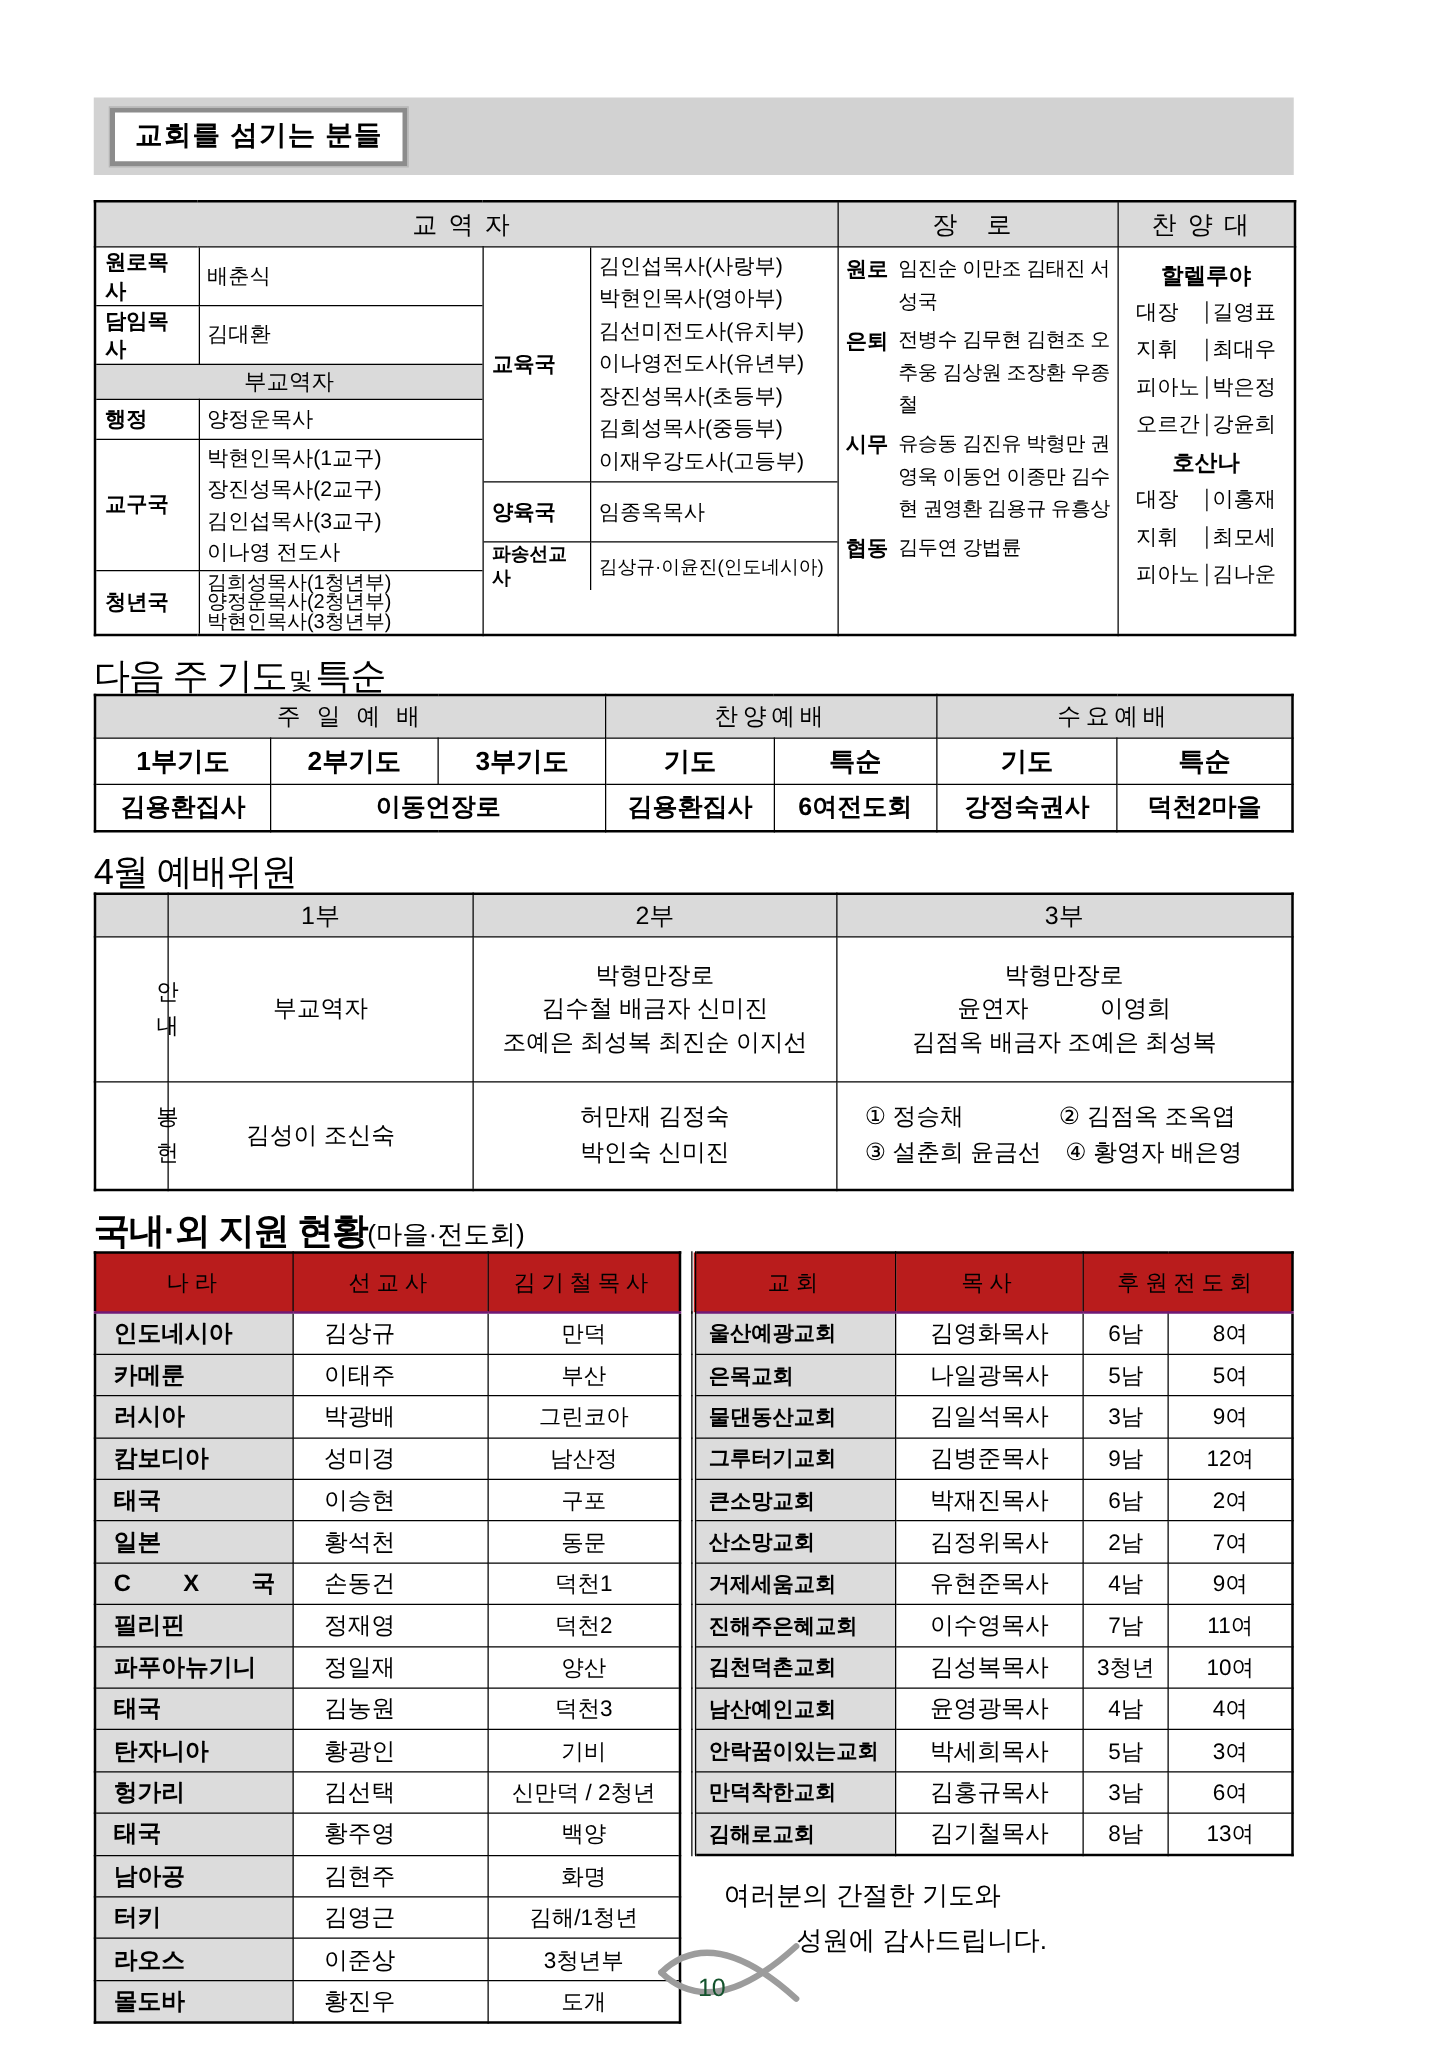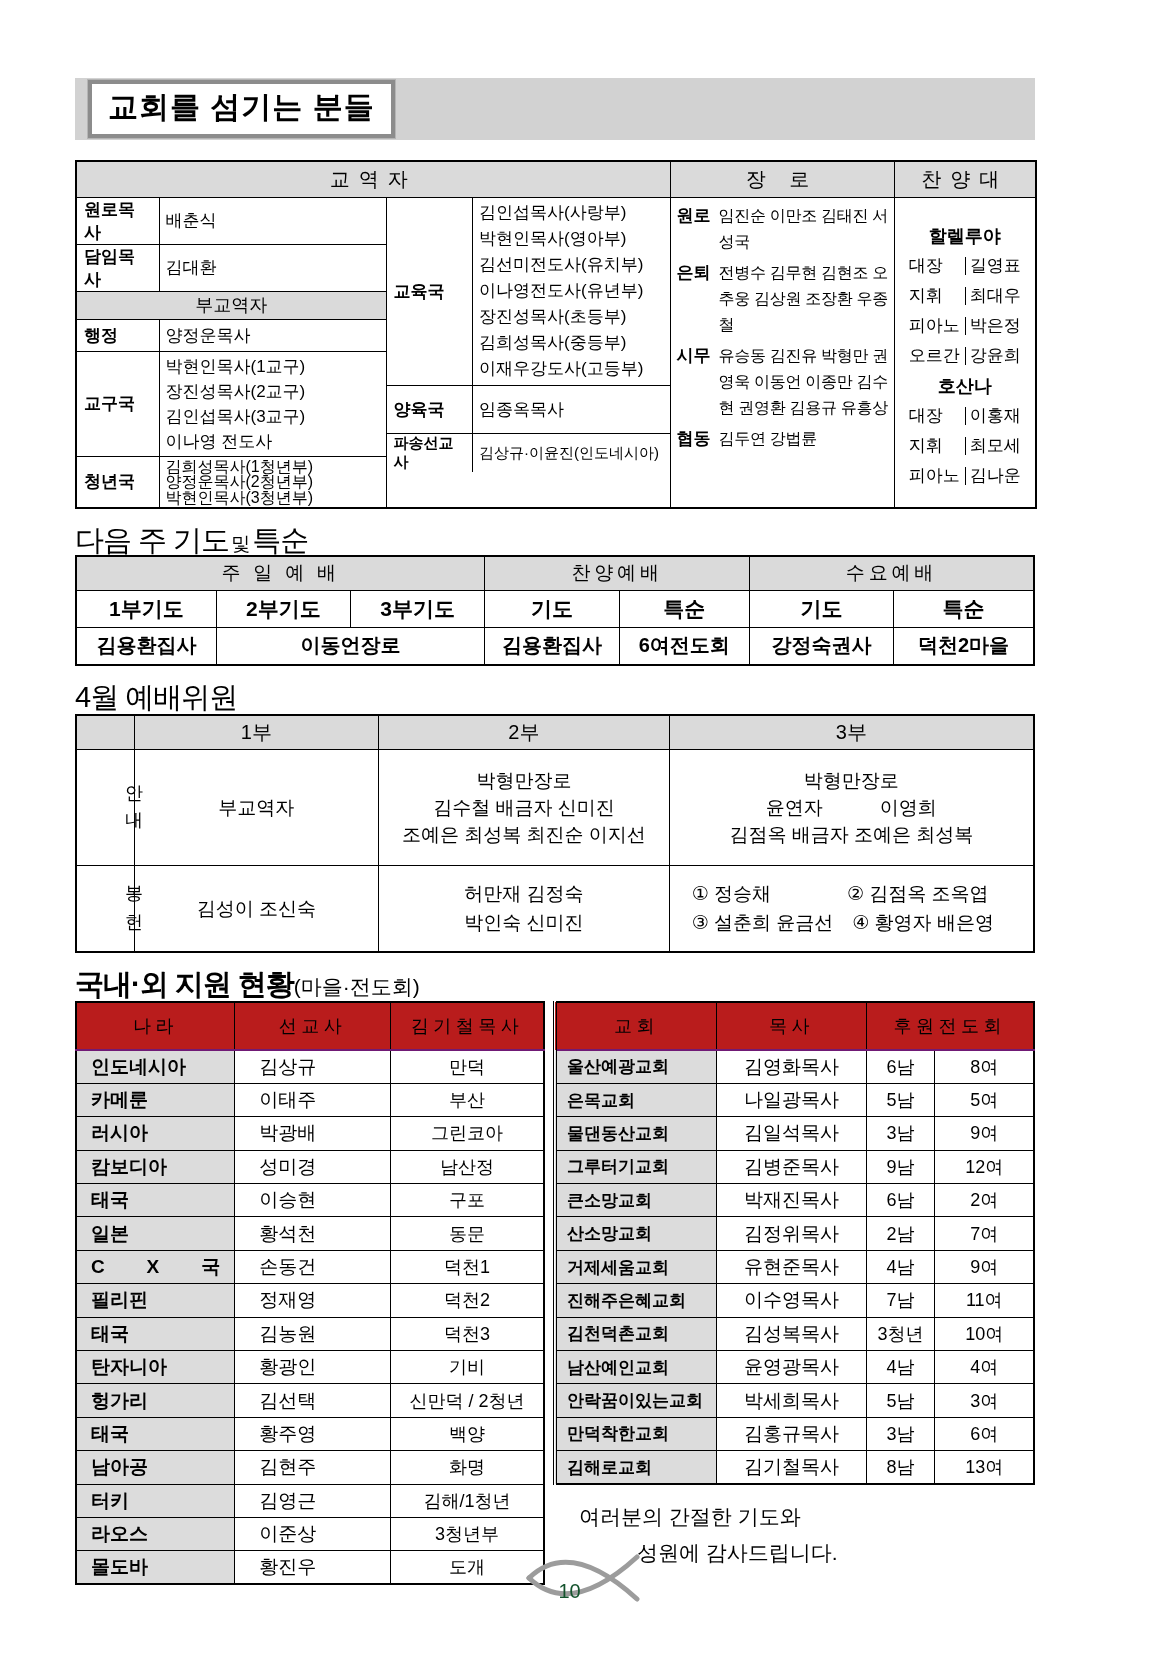--- a/index.html
+++ b/index.html
@@ -4,21 +4,21 @@
 <style>
   html,body{margin:0;padding:0;background:#fff;}
   .page{position:relative;width:1165px;height:1654px;background:#ffffff;
         font-family:"Liberation Sans","DejaVu Sans",sans-serif;color:#000;overflow:hidden;}
   .content{position:absolute;left:75px;top:78px;width:960px;}
   *{box-sizing:border-box;}
 
   
   .banner{width:960px;height:62px;background:#d2d2d2;display:flex;align-items:center;}
   .title-box{margin-left:13px;background:#fff;border:4px solid #8c8c8c;outline:1px solid #b5b5b5;
-             padding:3px 16px 6px 16px;font-size:30px;font-weight:bold;letter-spacing:1px;}
+             padding:3px 16px 6px 16px;font-size:22px;font-weight:bold;letter-spacing:1px;}
 
   
   table{border-collapse:collapse;table-layout:fixed;}
   .otbl{border:2px solid #000;}
   .otbl td{border:1px solid #000;}
   .ml{white-space:pre-line;}
 
   
   .t1{width:960px;height:305px;margin-top:20px;}
   .t1 .hdr td{height:36px;text-align:center;font-size:20px;letter-spacing:.45em;background:#dadada;}
@@ -32,21 +32,21 @@
   .inner td.val{padding:2px 6px;font-size:17px;vertical-align:middle;text-align:left;}
   .subhdr td{background:#dadada;text-align:center !important;font-size:18px;height:28px;}
   .lh25{line-height:25px;}
   .lh26{line-height:26px;}
   .tight{line-height:15.5px;font-size:16px !important;}
   .small{font-size:15px !important;}
   .elders{padding:5px 4px 0 6px;vertical-align:top;}
   .egroup{display:flex;margin-bottom:5px;font-size:16px;line-height:26px;}
   .elab{width:42px;font-weight:bold;flex:none;font-size:17px;}
   .enames{flex:1;letter-spacing:-0.3px;}
-  .choir{vertical-align:top;padding-top:23px;}
+  .choir{vertical-align:top;padding-top:7px;}
   .cline{display:flex;justify-content:center;align-items:center;height:30px;font-size:17px;}
   .cgroup{font-weight:bold;font-size:18px;justify-content:center;display:flex;align-items:center;height:30px;}
   .crole{display:inline-block;width:52px;text-align:justify;text-align-last:justify;flex:none;}
   .cbar{width:1px;height:18px;background:#000;margin:0 4px;flex:none;}
 
   
   .sec-h{display:flex;align-items:baseline;margin-top:12px;height:34px;}
   .sec-h .big{font-size:29px;letter-spacing:-1px;}
   .sec-h .mid{font-size:19px;margin:0 2px;}
   .sec-h .bold{font-weight:bold;}
@@ -384,20 +384,25 @@
             <td class="cell-missionary">손동건</td>
             <td class="cell-village">덕천1</td>
           </tr>
 
           <tr>
             <td class="cell-country">필리핀</td>
             <td class="cell-missionary">정재영</td>
             <td class="cell-village">덕천2</td>
           </tr>
 
+          <tr>
+            <td class="cell-country">파푸아뉴기니</td>
+            <td class="cell-missionary">정일재</td>
+            <td class="cell-village">양산</td>
+          </tr>
 
           <tr>
             <td class="cell-country">태국</td>
             <td class="cell-missionary">김농원</td>
             <td class="cell-village">덕천3</td>
           </tr>
 
           <tr>
             <td class="cell-country">탄자니아</td>
             <td class="cell-missionary">황광인</td>

